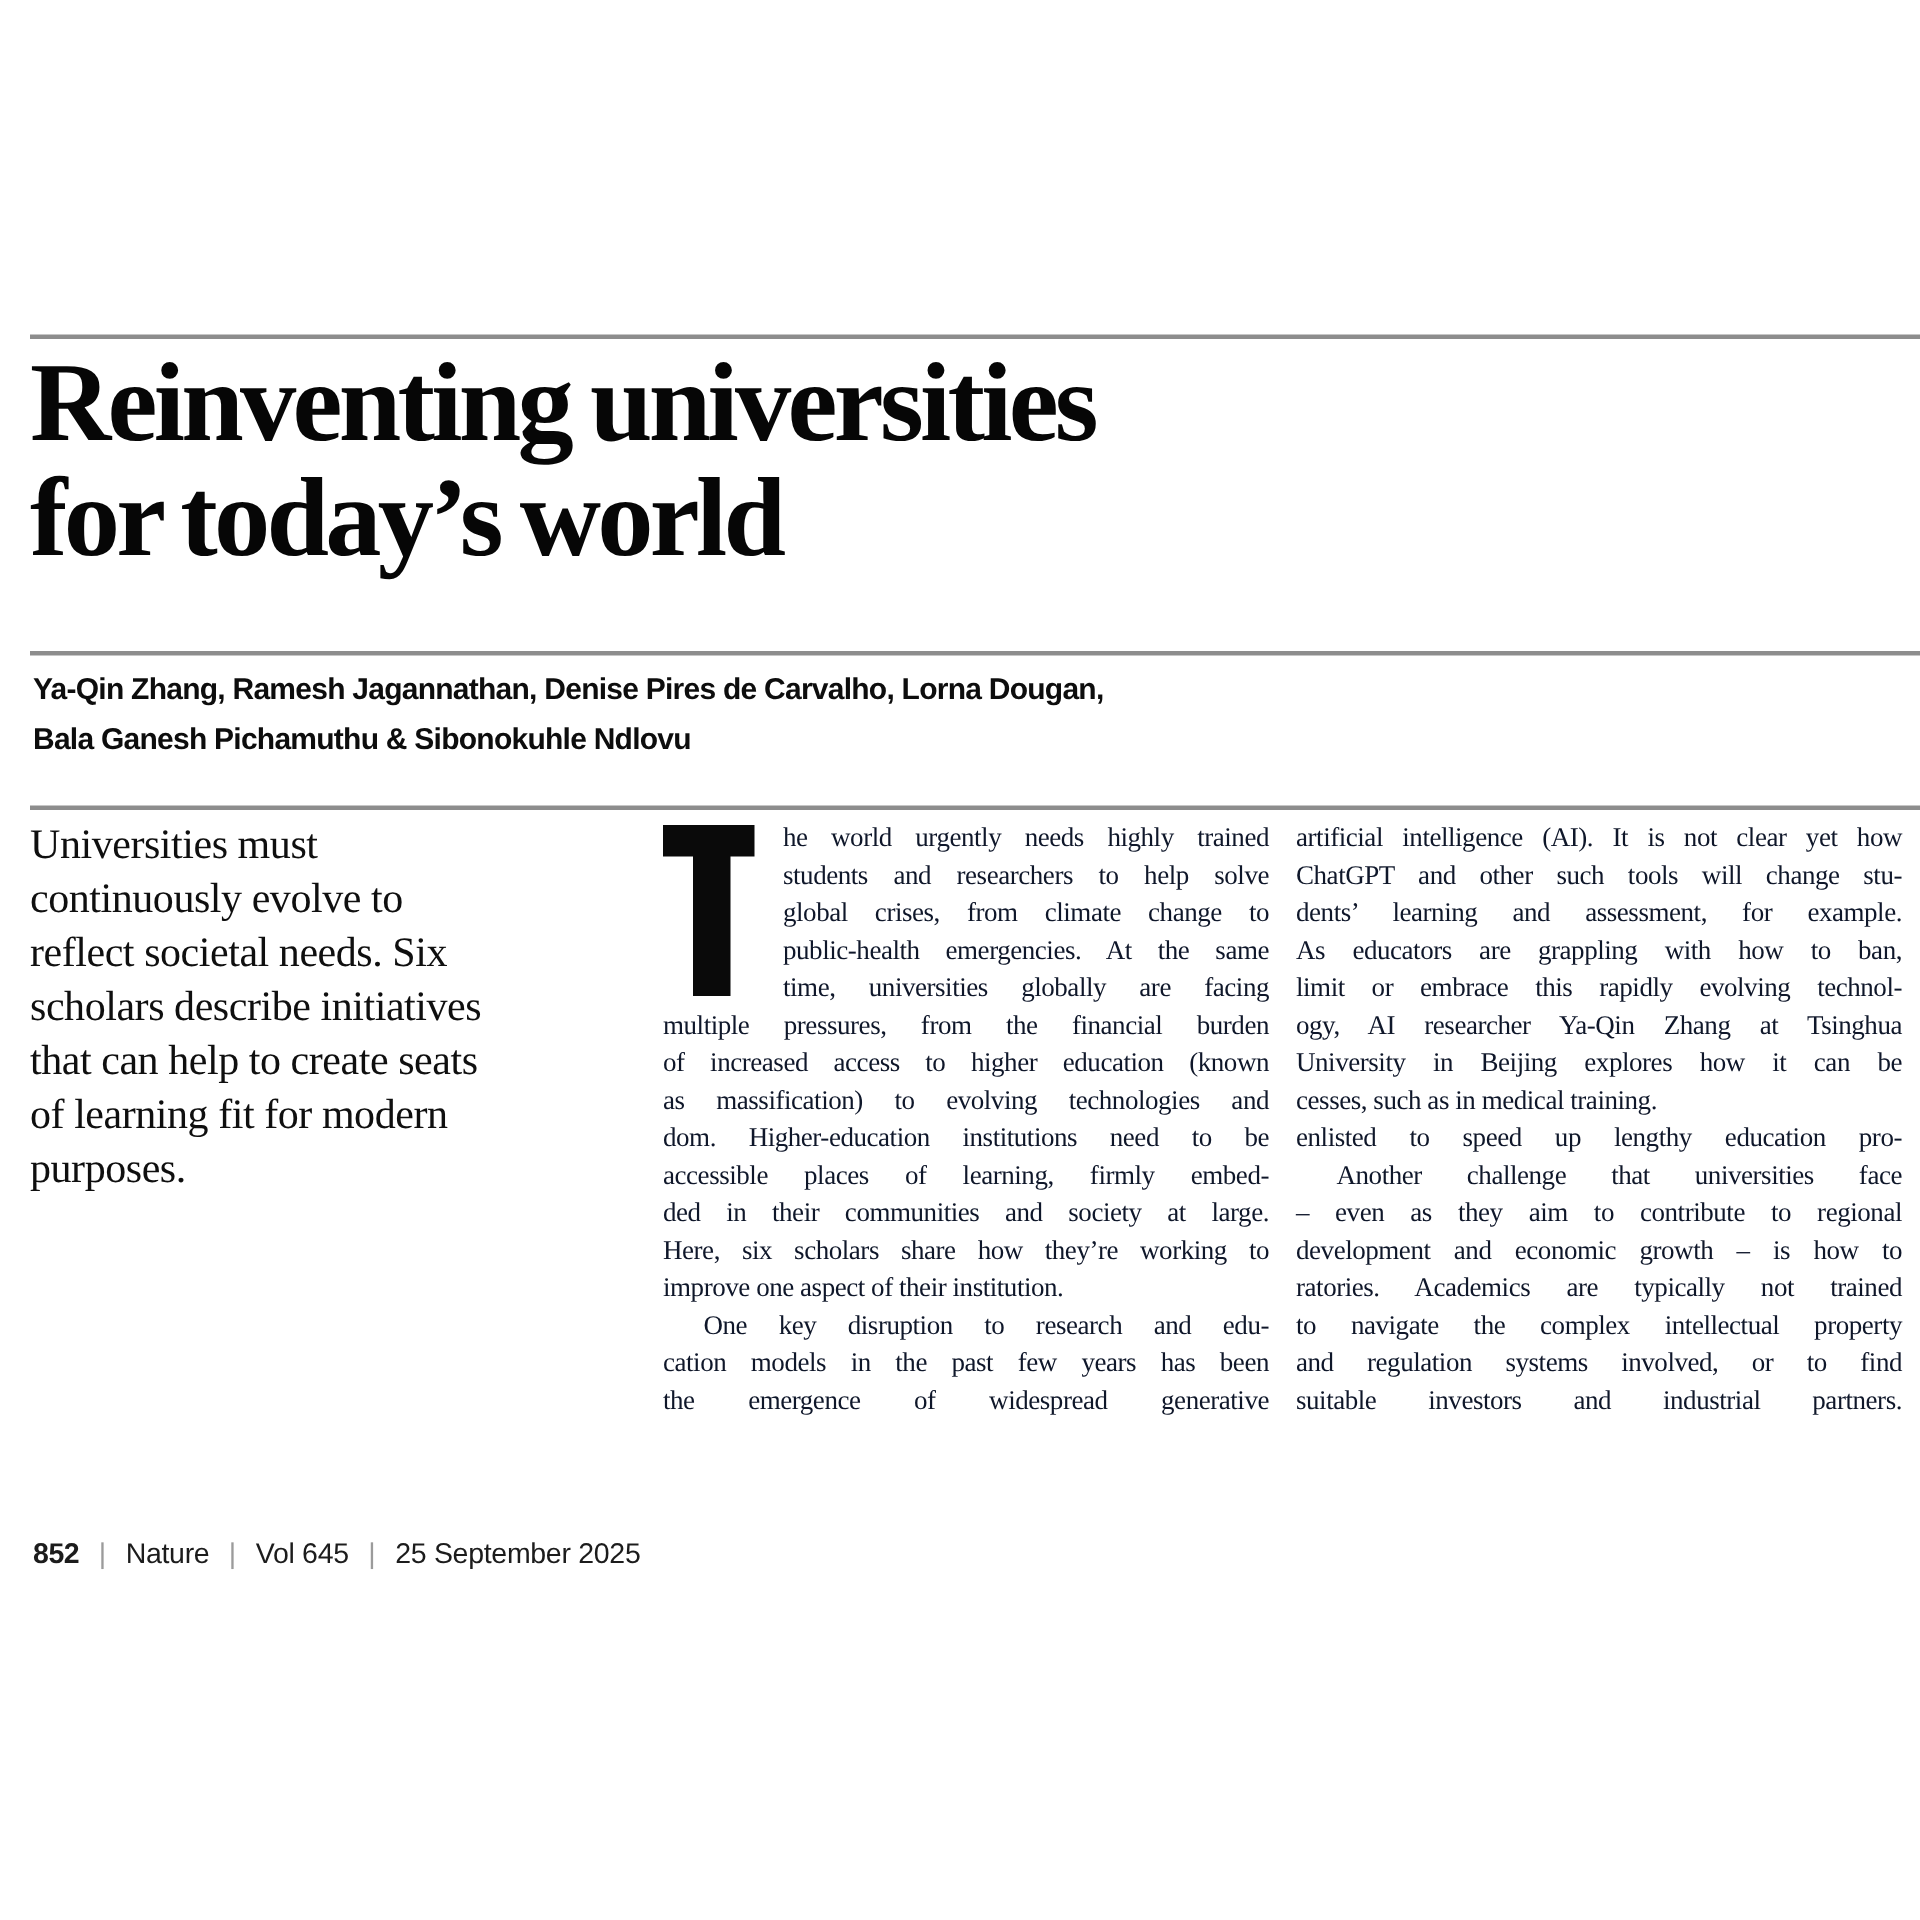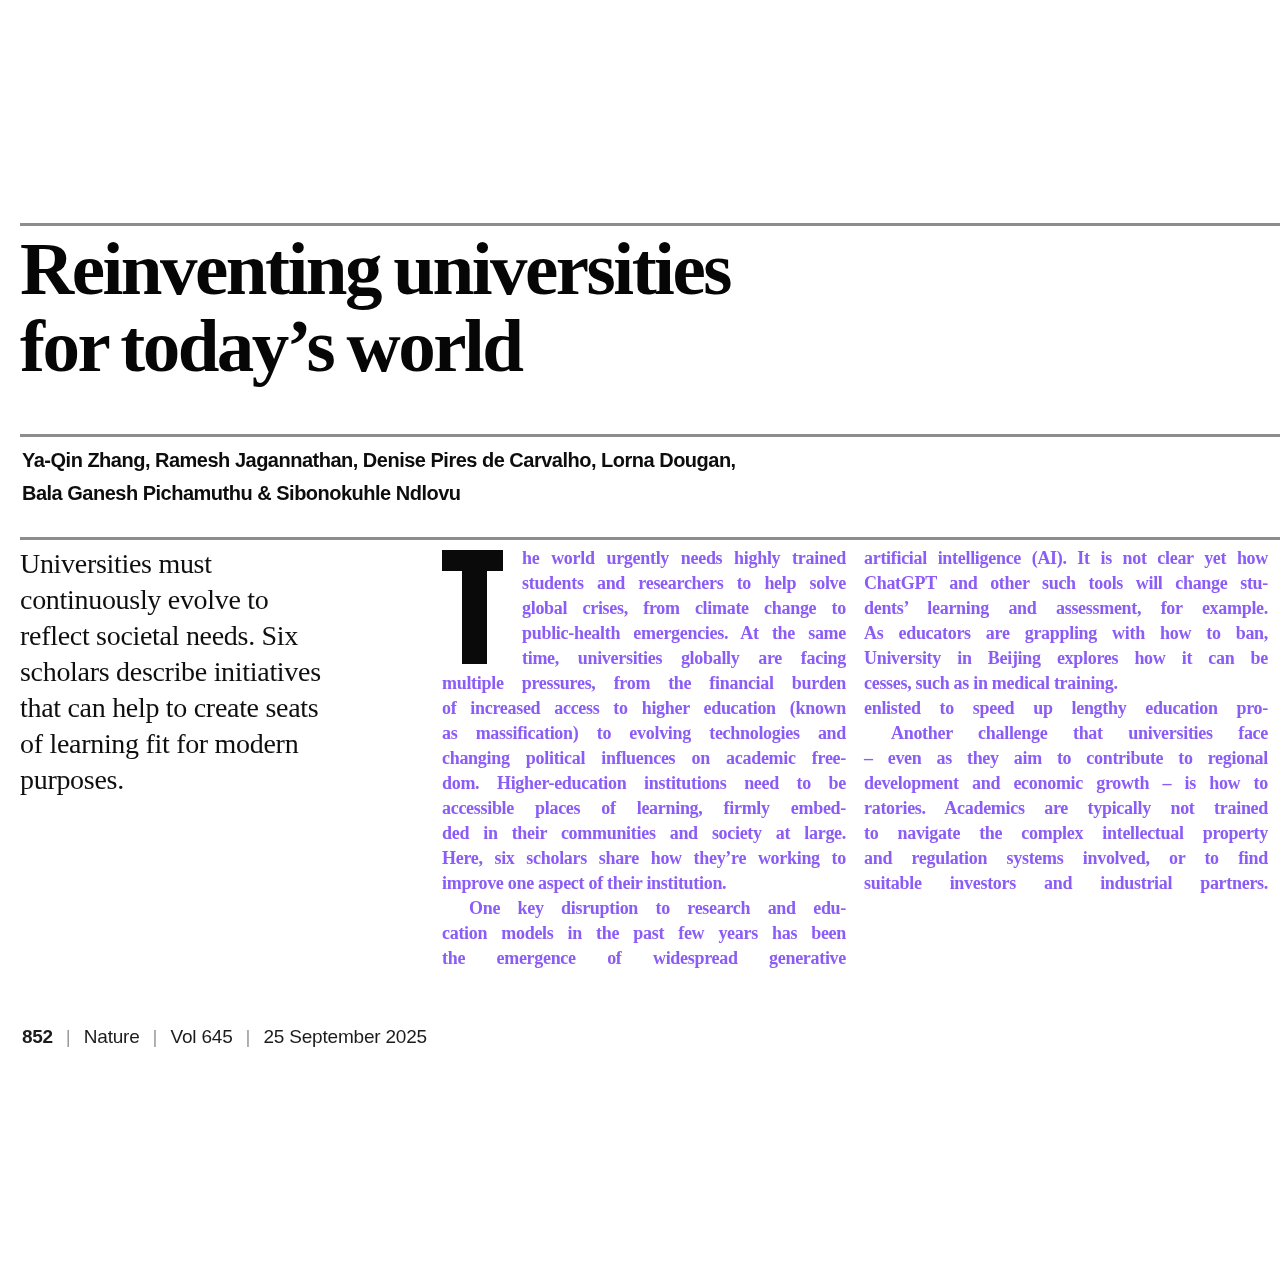--- a/index.html
+++ b/index.html
@@ -48,22 +48,21 @@
     font-family:"Liberation Serif", serif;
     font-size:28px; line-height:36px;
     letter-spacing:-0.3px;
     color:#0f0f0f;
     white-space:pre-line;
   }
   .body-col {
     font-family:"Liberation Serif", serif;
     font-size:18px; line-height:25px;
     letter-spacing:-0.3px;
-    color:#8b5cf6;
-    font-weight:bold;
+    color:#0f172a;
   }
   .jline { text-align:justify; text-align-last:justify; }
   .jlast { text-align-last:left; }
   .pindent { text-indent:27px; }
 
   .dropcap {
     float:left;
     width:80px; height:118px;
     margin:4px 0 0 0;
     position:relative;
@@ -132,38 +131,39 @@
       </div>
       <div>
           <div class="jline">he world urgently needs highly trained</div>
           <div class="jline">students and researchers to help solve</div>
           <div class="jline">global crises, from climate change to</div>
           <div class="jline">public-health emergencies. At the same</div>
           <div class="jline">time, universities globally are facing</div>
           <div class="jline">multiple pressures, from the financial burden</div>
           <div class="jline">of increased access to higher education (known</div>
           <div class="jline">as massification) to evolving technologies and</div>
-          <div class="jline">changing political influences on academic free-</div>
           <div class="jline">dom. Higher-education institutions need to be</div>
           <div class="jline">accessible places of learning, firmly embed-</div>
           <div class="jline">ded in their communities and society at large.</div>
           <div class="jline">Here, six scholars share how they’re working to</div>
           <div class="jline jlast">improve one aspect of their institution.</div>
           <div class="jline pindent">One key disruption to research and edu-</div>
           <div class="jline">cation models in the past few years has been</div>
           <div class="jline">the emergence of widespread generative</div>
         </div>
     </div>
 
     <div class="col body-col">
       <div>
           <div class="jline">artificial intelligence (AI). It is not clear yet how</div>
           <div class="jline">ChatGPT and other such tools will change stu-</div>
           <div class="jline">dents’ learning and assessment, for example.</div>
           <div class="jline">As educators are grappling with how to ban,</div>
+          <div class="jline">limit or embrace this rapidly evolving technol-</div>
+          <div class="jline">ogy, AI researcher Ya-Qin Zhang at Tsinghua</div>
           <div class="jline">University in Beijing explores how it can be</div>
           <div class="jline jlast">cesses, such as in medical training.</div>
           <div class="jline">enlisted to speed up lengthy education pro-</div>
           <div class="jline pindent">Another challenge that universities face</div>
           <div class="jline">– even as they aim to contribute to regional</div>
           <div class="jline">development and economic growth – is how to</div>
           <div class="jline">ratories. Academics are typically not trained</div>
           <div class="jline">to navigate the complex intellectual property</div>
           <div class="jline">and regulation systems involved, or to find</div>
           <div class="jline">suitable investors and industrial partners.</div>

